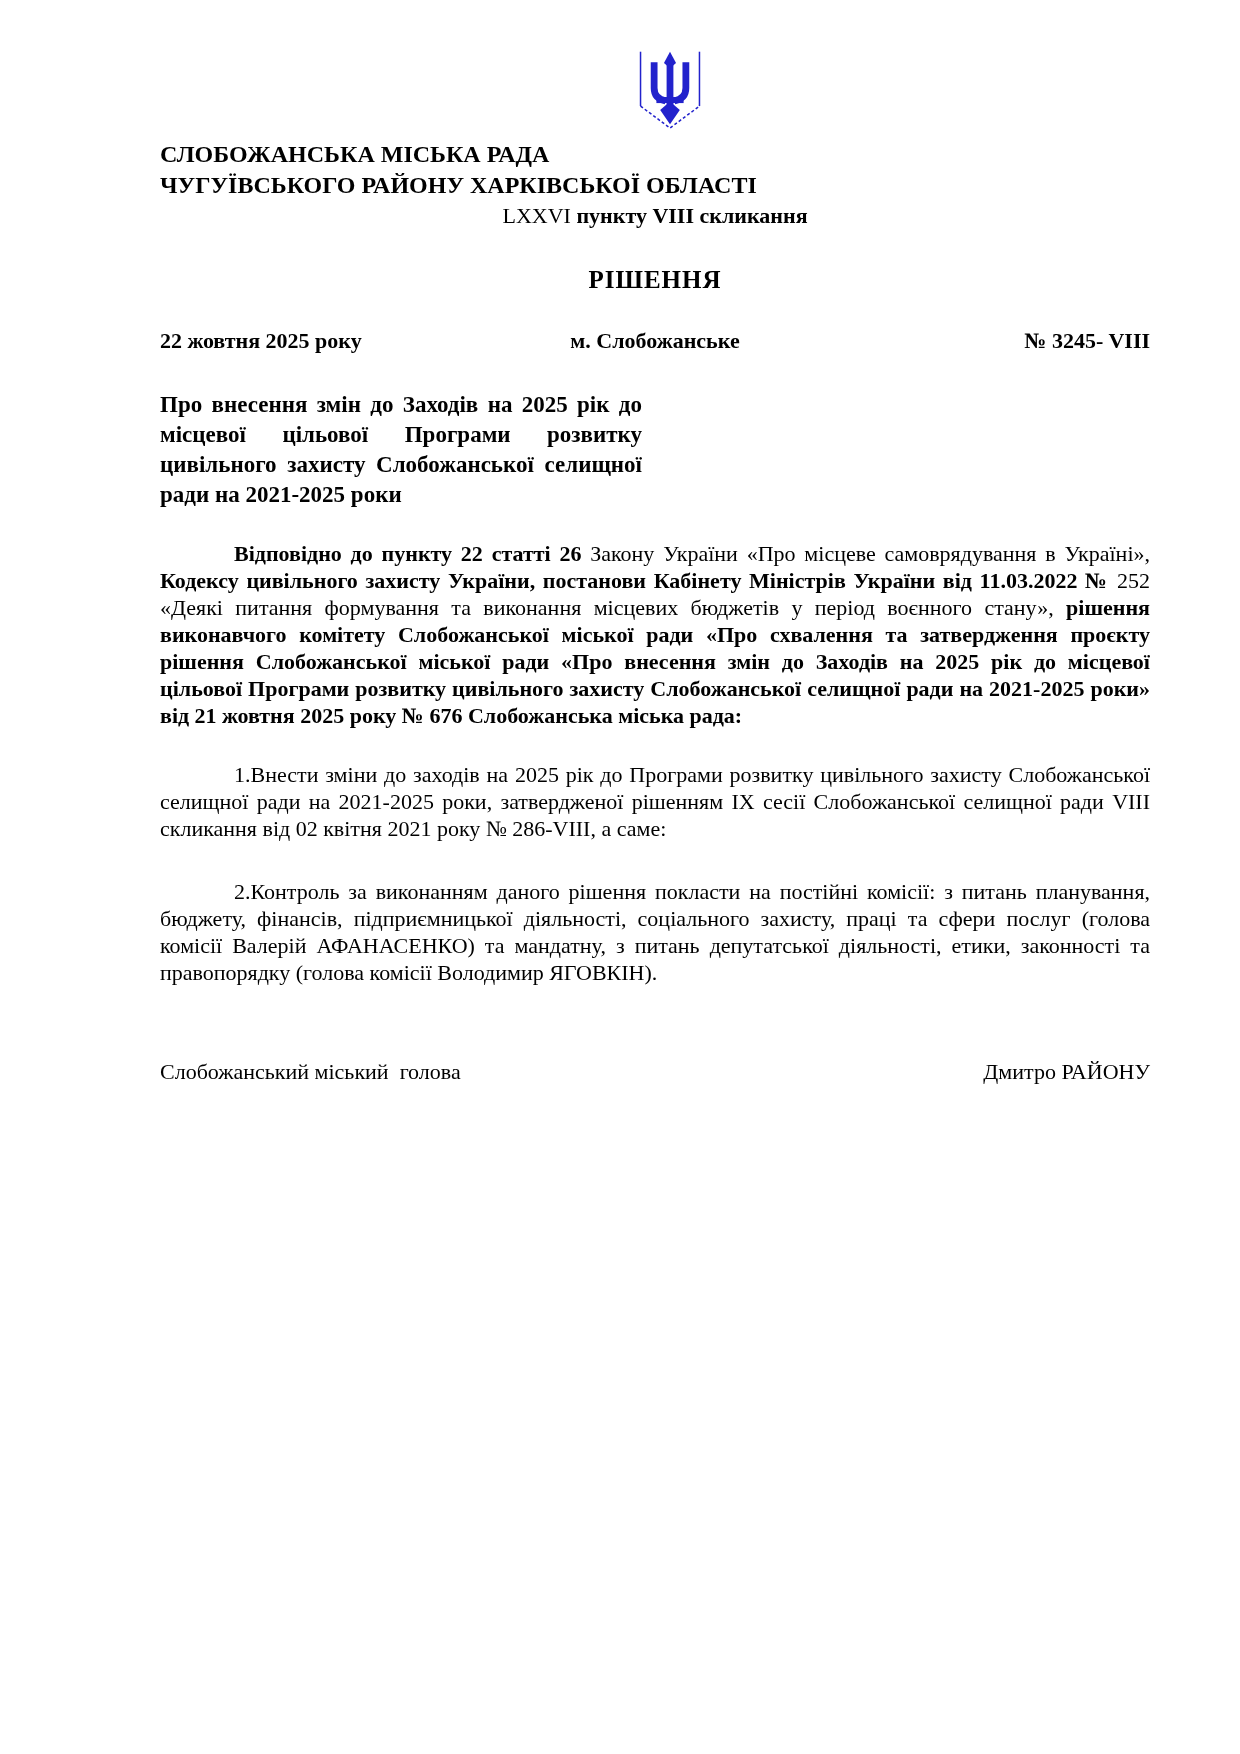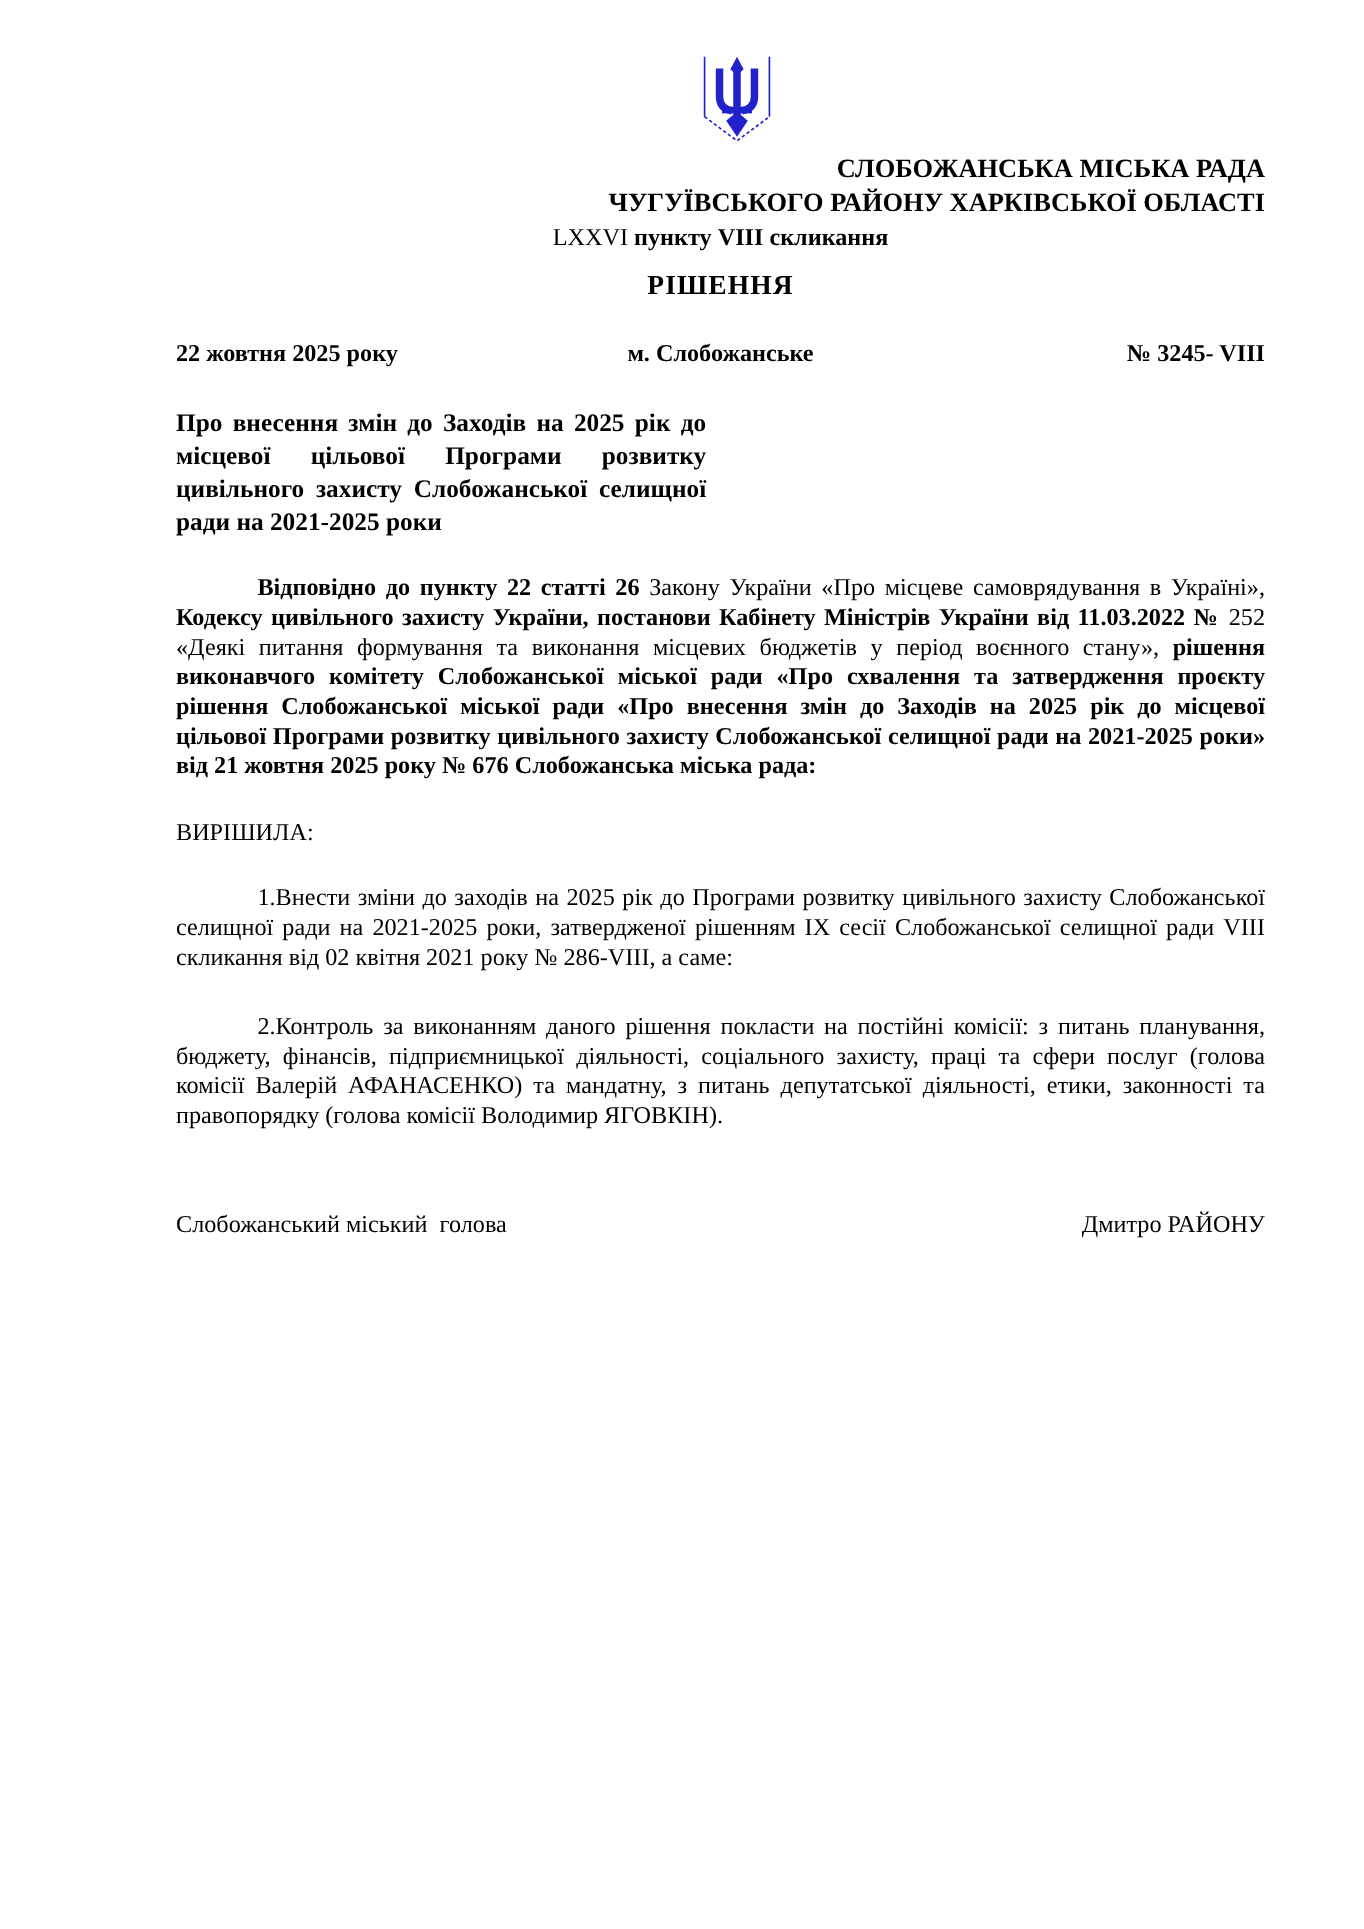--- a/index.html
+++ b/index.html
@@ -20,35 +20,35 @@
   }
   .emblem-wrap {
     text-align: center;
     margin: 0 0 4px 30px;
     line-height: 0;
   }
   .org-line {
     font-weight: bold;
     font-size: 24px;
     line-height: 31px;
-    text-align: right;
+    text-align: left;
   }
   .session-line {
     font-size: 22px;
     line-height: 29px;
     text-align: center;
   }
   .session-line .bold { font-weight: bold; }
   .doc-type {
     font-weight: bold;
     font-size: 25px;
     line-height: 28px;
     letter-spacing: 1px;
     text-align: center;
-    margin-top: 16px;
+    margin-top: 36px;
   }
   .meta-row {
     display: flex;
     font-weight: bold;
     font-size: 22px;
     line-height: 26px;
     margin-top: 34px;
     white-space: pre-wrap;
   }
   .meta-row .cell { flex: 1 1 0; }
@@ -124,21 +124,20 @@
   <div class="meta-row">
     <span class="cell">22 жовтня 2025 року</span>
     <span class="cell center">м. Слобожанське</span>
     <span class="cell right">№ 3245- VIII</span>
   </div>
 
   <div class="subject">Про внесення змін до Заходів на 2025 рік до місцевої цільової Програми розвитку цивільного захисту Слобожанської селищної ради на 2021-2025 роки</div>
 
   <p class="para indent preamble"><span class="b">Відповідно до  пункту 22 статті 26</span><span> Закону України «Про місцеве самоврядування в Україні», </span><span class="b">Кодексу цивільного захисту України,  постанови  Кабінету Міністрів України від 11.03.2022 №</span><span> 252 «Деякі питання формування та виконання місцевих бюджетів у період воєнного стану», </span><span class="b">рішення виконавчого комітету Слобожанської міської ради «Про схвалення та  затвердження проєкту рішення  Слобожанської міської ради  «Про внесення змін до Заходів на 2025 рік до місцевої цільової Програми  розвитку цивільного захисту Слобожанської селищної ради на 2021-2025 роки» від 21 жовтня 2025 року № 676 Слобожанська міська рада:</span></p>
 
-  <div class="resolved">ВИРІШИЛА:</div>
 
   <p class="para indent item-1">1.Внести зміни до заходів на 2025 рік до Програми розвитку цивільного захисту Слобожанської селищної ради на 2021-2025 роки, затвердженої рішенням IX сесії Слобожанської селищної ради VIII скликання від 02 квітня 2021 року  № 286-VIII, а саме:</p>
   <p class="para indent item-3">2.Контроль за виконанням даного рішення покласти на постійні комісії: з питань планування, бюджету, фінансів, підприємницької діяльності, соціального захисту, праці та сфери послуг (голова комісії  Валерій АФАНАСЕНКО) та мандатну, з питань депутатської діяльності, етики, законності та правопорядку (голова комісії  Володимир ЯГОВКІН).</p>
 
   <div class="sign-row">
     <span>Слобожанський міський  голова</span>
     <span>Дмитро РАЙОНУ</span>
   </div>
 
 </div>

